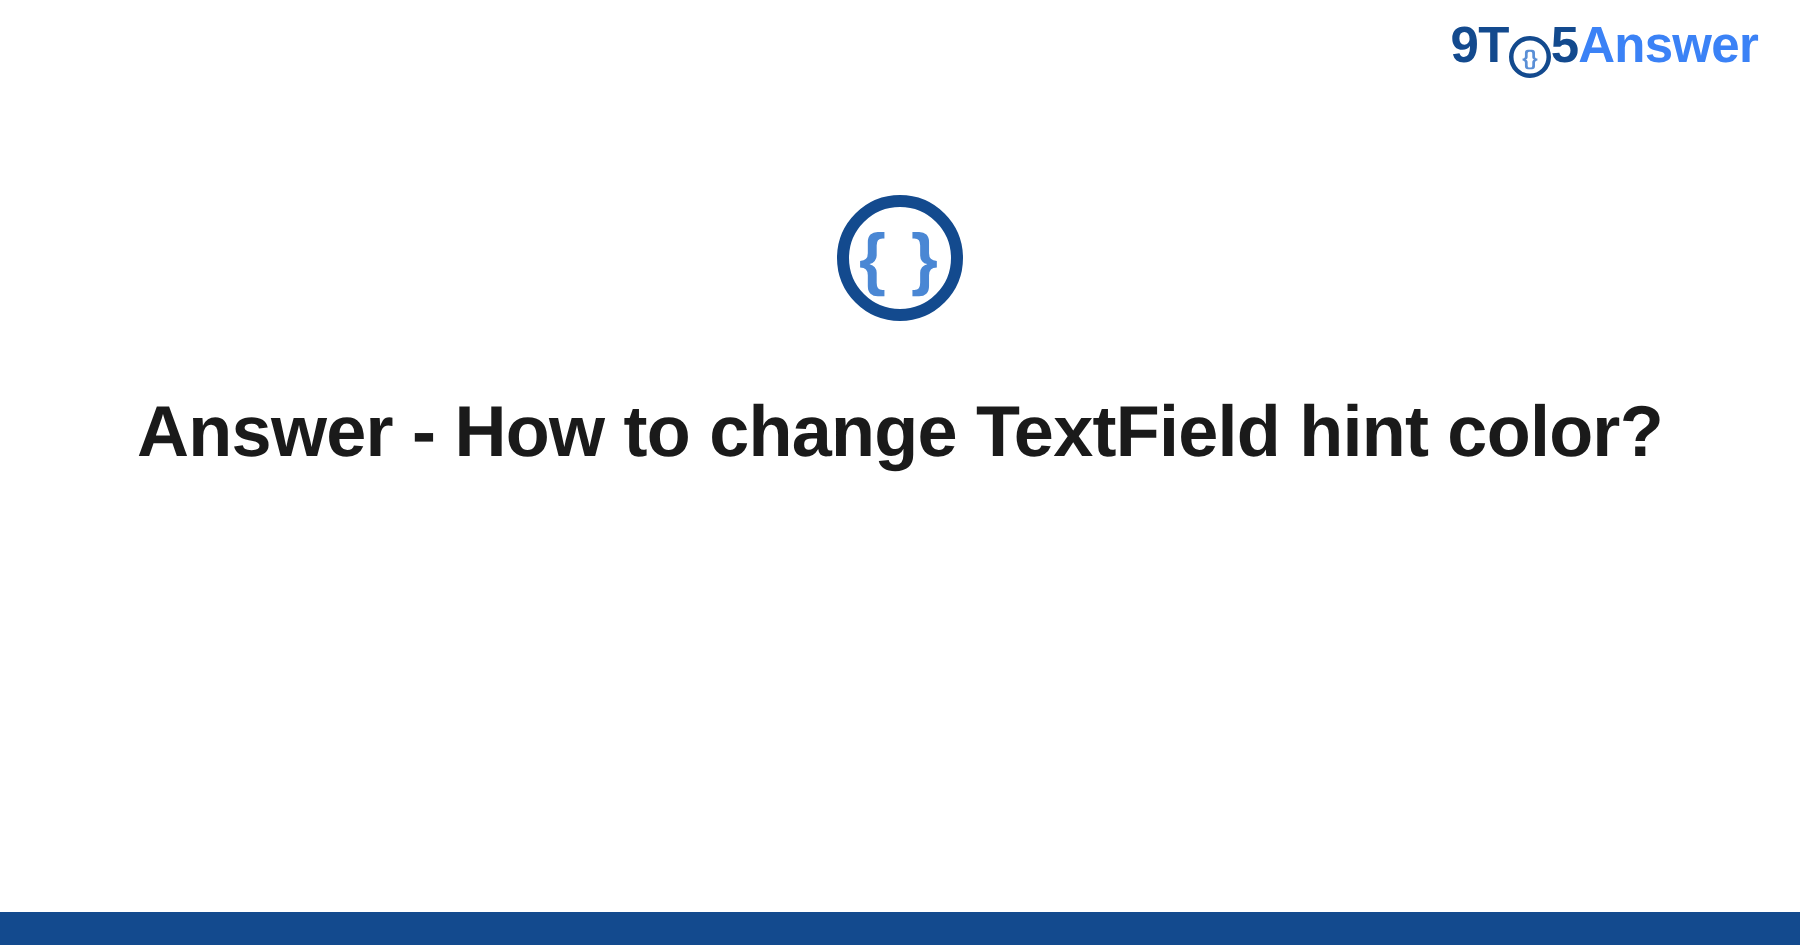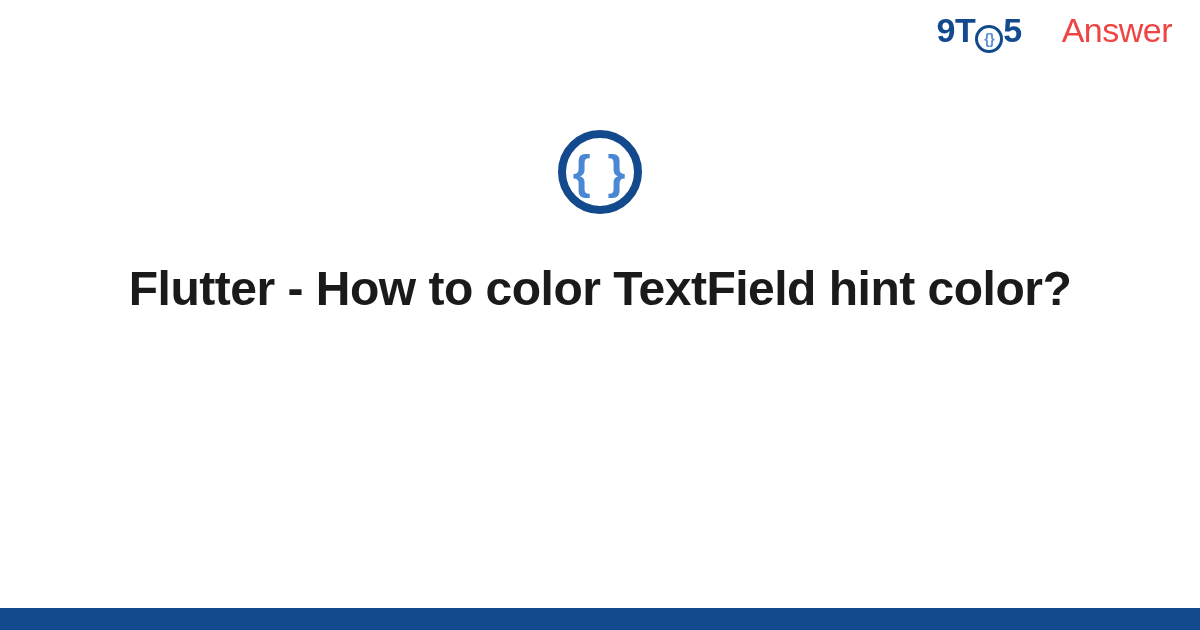--- a/index.html
+++ b/index.html
@@ -14,21 +14,21 @@
     .header-logo {
       position: absolute;
       top: 11px;
       right: 28px;
       font-size: 34px;
       font-weight: 700;
       letter-spacing: -0.5px;
     }
     .header-logo .nine { color: #134a8e; }
     .header-logo .five { color: #134a8e; }
-    .header-logo .answer { color: #ef4444; font-weight: 400; margin-left: 40px; }
+    .header-logo .answer { color: #3b82f6; font-weight: 700; }
     .header-logo .o-wrap {
       display: inline-flex;
       align-items: center;
       justify-content: center;
       vertical-align: baseline;
       position: relative;
       top: 2px;
     }
     .header-logo .o-circle {
       width: 28px;
@@ -95,15 +95,15 @@
       <span class="o-circle">
         <span class="o-brace">{}</span>
       </span>
     </span><span class="five">5</span><span class="answer">Answer</span>
 </div>
 
 <div class="center-icon">
   <span class="brace">{ }</span>
 </div>
 
-<h1 class="title">Flutter - How to color TextField hint color?</h1>
+<h1 class="title">Answer - How to change TextField hint color?</h1>
 
 <div class="bottom-bar"></div>
 
 </body></html>

